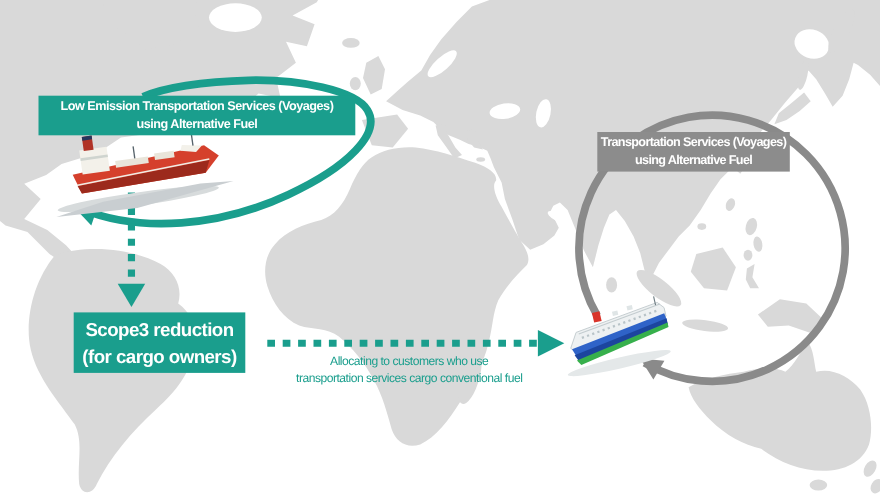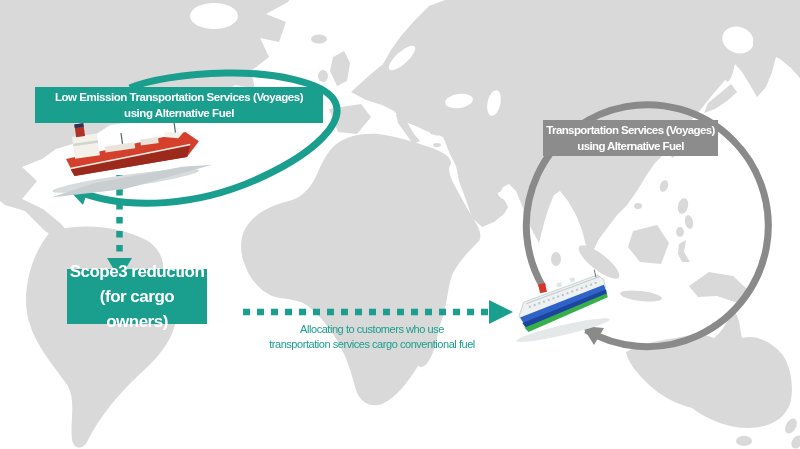--- a/index.html
+++ b/index.html
@@ -15,21 +15,21 @@
   .badge span{display:block;}
   .badge-altfuel{
     left:35px;top:87px;width:288px;height:36px;background:#1a9e8d;
     font-size:11.5px;letter-spacing:-0.45px;line-height:16px;
   }
   .badge-conv{
     left:543px;top:120px;width:175px;height:36px;background:#8c8c8c;
     font-size:11.5px;letter-spacing:-0.6px;line-height:16px;
   }
   .badge-scope3{
-    left:67px;top:269px;width:140px;height:55px;background:#1a9e8d;
+    left:67px;top:284px;width:156px;height:55px;background:#1a9e8d;
     font-size:17px;letter-spacing:-0.5px;line-height:25px;
   }
   .alloc-note{
     position:absolute;left:232px;top:322px;width:280px;text-align:center;
     color:#1a9e8d;font-weight:normal;font-size:11px;letter-spacing:-0.45px;line-height:14.5px;
   }
   .alloc-note span{display:block;}
 </style>
 </head>
 <body>

